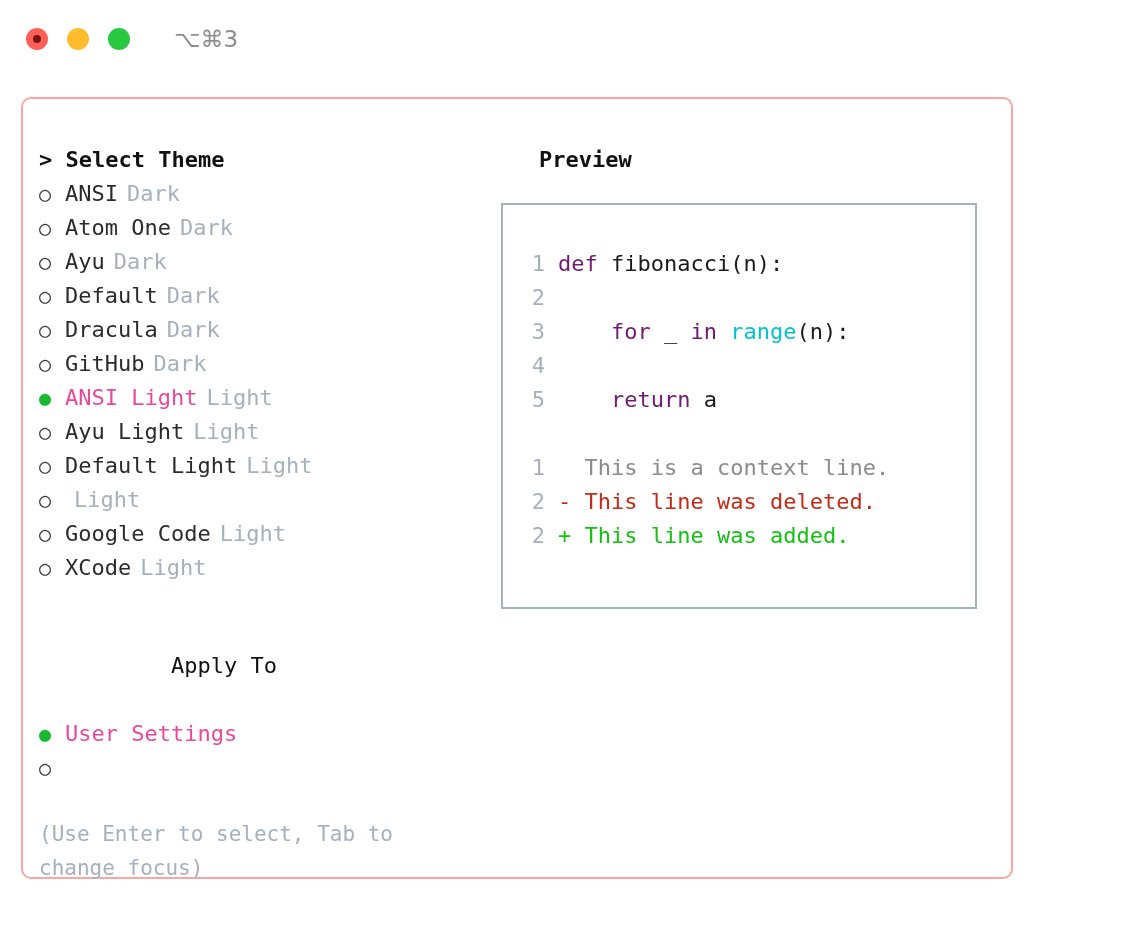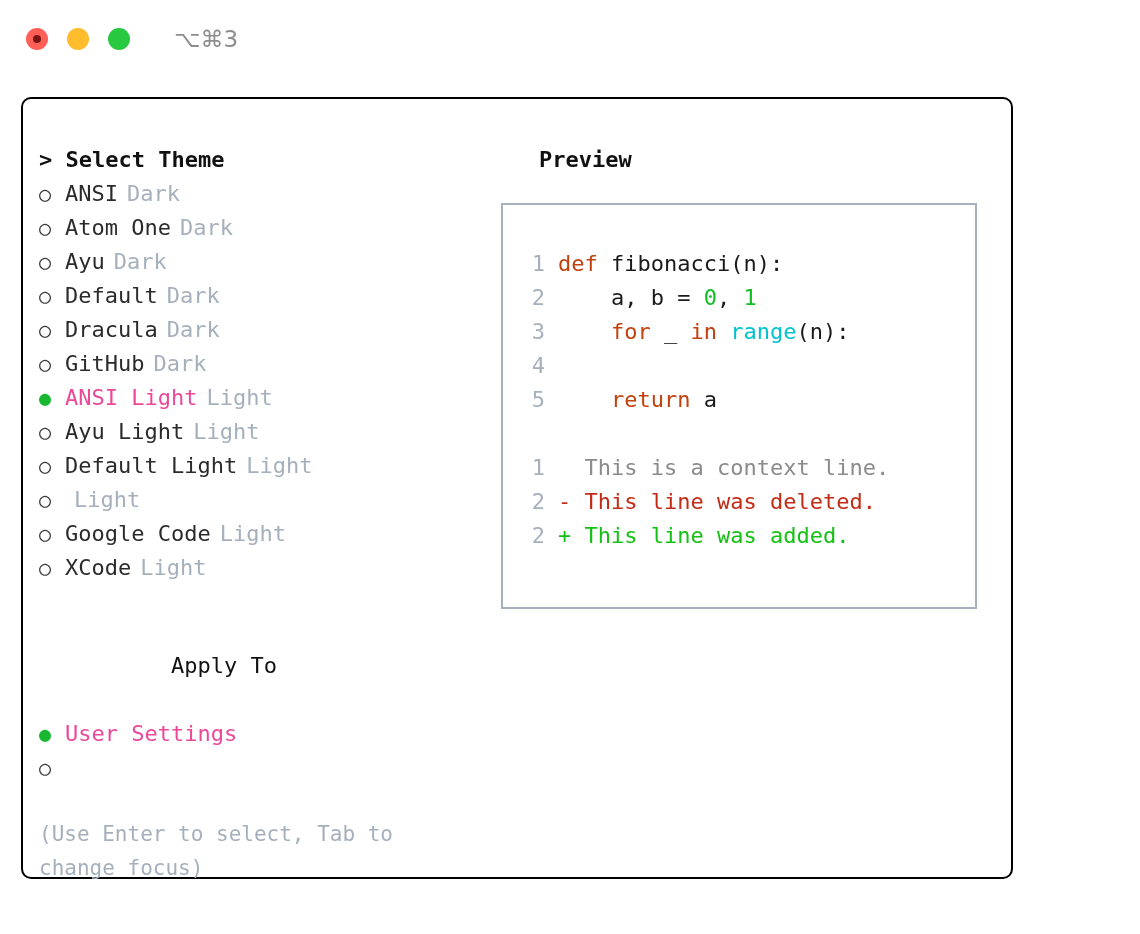--- a/index.html
+++ b/index.html
@@ -62,21 +62,21 @@
     letter-spacing: 0px;
   }
 
   
   #panel {
     position: absolute;
     left: 21px;
     top: 97px;
     width: 992px;
     height: 782px;
-    border: 2px solid #000000;
+    border: 2px solid #fca5a5;
     border-radius: 10px;
     background: #ffffff;
     box-sizing: border-box;
   }
 
   
   #left-col {
     position: absolute;
     left: 16px;
     top: 44px;
@@ -156,21 +156,21 @@
     display: flex;
   }
   .lineno {
     color: #a6b0bc;
     width: 26px;
     flex: 0 0 26px;
     text-align: right;
     margin-right: 13px;
   }
   .code-text { white-space: pre; }
-  .tok-kw  { color: #c2410c; margin-top: 28px; }
+  .tok-kw  { color: #701a75; margin-top: 28px; }
   .tok-fn  { color: #00c3cf; }
   .tok-num { color: #0fbe25; }
   .tok-def { color: #1a1a1a; }
   .diff-gap { height: 34px; }
   .diff-ctx { color: #8b8b8b; }
   .diff-del { color: #c42b16; }
   .diff-add { color: #13c112; }
 </style>
 </head>
 <body>
@@ -216,21 +216,21 @@
         </div>
       <div class="spacer-md"></div>
       <div class="hint">(Use Enter to select, Tab to change focus)</div>
     </div>
 
     <div id="right-col">
       <div id="preview-heading">Preview</div>
       <div id="preview-box">
         <div id="code-area">
             <div class="code-line"><span class="lineno">1</span><span class="code-text"><span class="tok-kw">def</span><span class="tok-def"> fibonacci(n):</span></span></div>
-            <div class="code-line"><span class="lineno">2</span><span class="code-text"><span class="tok-def">    a, b = </span><span class="tok-num">0</span><span class="tok-def">, </span><span class="tok-num">1</span></span></div>
+            <div class="code-line"><span class="lineno">2</span></div>
             <div class="code-line"><span class="lineno">3</span><span class="code-text"><span class="tok-def">    </span><span class="tok-kw">for</span><span class="tok-def"> _ </span><span class="tok-kw">in</span><span class="tok-def"> </span><span class="tok-fn">range</span><span class="tok-def">(n):</span></span></div>
             <div class="code-line"><span class="lineno">4</span></div>
             <div class="code-line"><span class="lineno">5</span><span class="code-text"><span class="tok-def">    </span><span class="tok-kw">return</span><span class="tok-def"> a</span></span></div>
             <div class="diff-gap"></div>
             <div class="code-line"><span class="lineno">1</span><span class="code-text diff-ctx">  This is a context line.</span></div>
             <div class="code-line"><span class="lineno">2</span><span class="code-text diff-del">- This line was deleted.</span></div>
             <div class="code-line"><span class="lineno">2</span><span class="code-text diff-add">+ This line was added.</span></div>
           </div>
       </div>
     </div>

